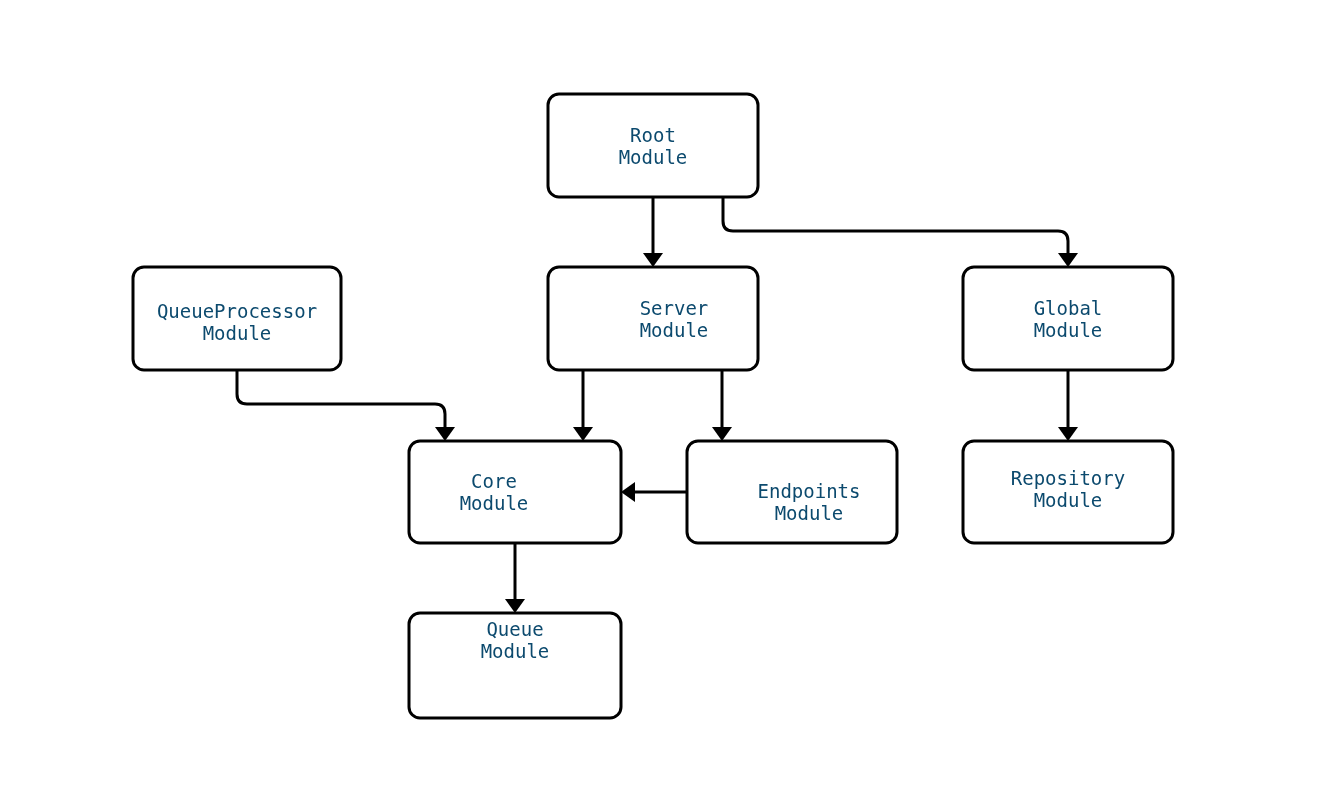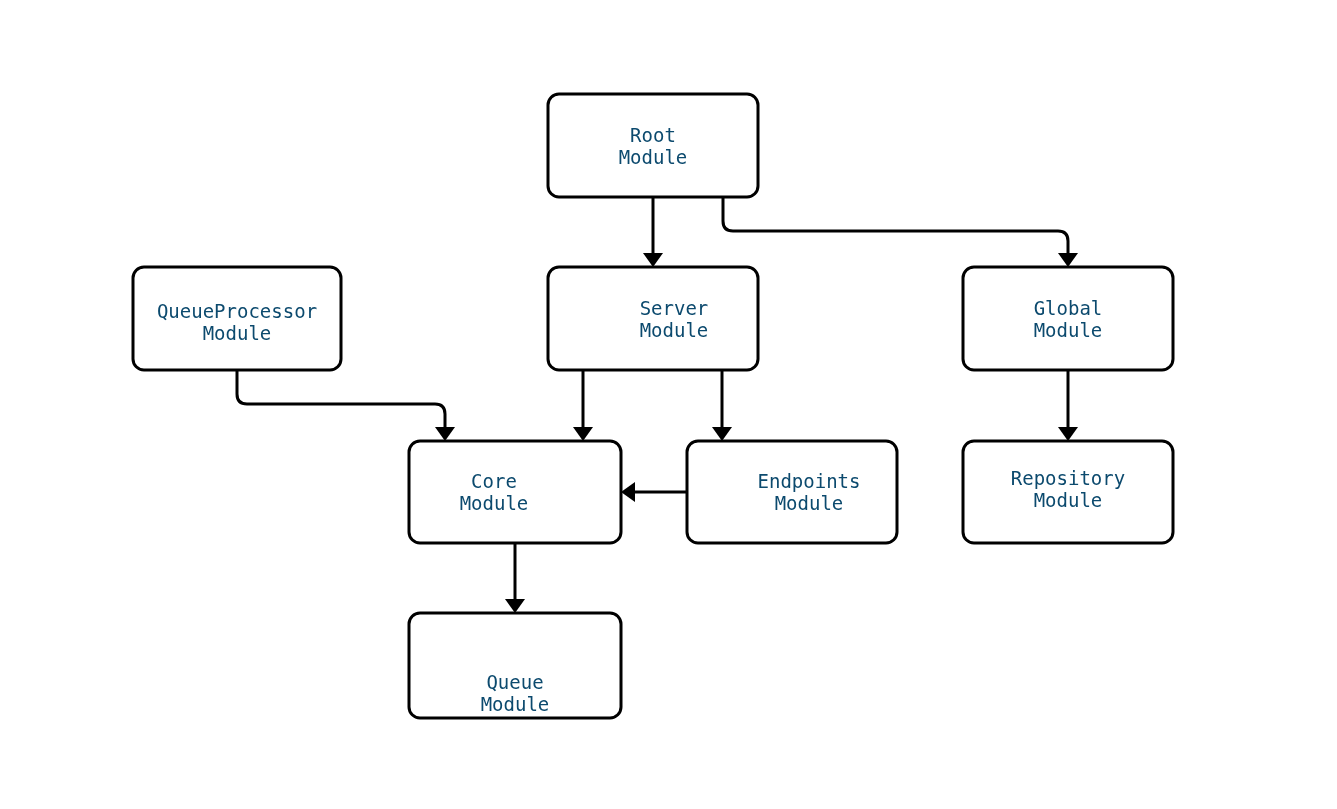--- a/index.html
+++ b/index.html
@@ -148,28 +148,28 @@
   <div class="node-label" style="left:963px; top:267px; width:210px; height:103px;">
     <span class="line1">Global</span>
     <span class="line2">Module</span>
   </div>
 
   <div class="node-label" style="left:409px; top:441px; width:170px; height:102px;border-radius:20px;">
     <span class="line1">Core</span>
     <span class="line2">Module</span>
   </div>
 
-  <div class="node-label" style="left:687px; top:441px; width:244px; height:102px;">
+  <div class="node-label" style="left:687px; top:451px; width:244px; height:102px;">
     <span class="line1">Endpoints</span>
     <span class="line2">Module</span>
   </div>
 
   <div class="node-label" style="left:963px; top:441px; width:210px; height:96px;">
     <span class="line1">Repository</span>
     <span class="line2">Module</span>
   </div>
 
-  <div class="node-label" style="left:409px; top:640px; width:212px; height:105px;">
+  <div class="node-label" style="left:409px; top:587px; width:212px; height:105px;">
     <span class="line1">Queue</span>
     <span class="line2">Module</span>
   </div>
 
 </div>
 
 </body></html>

